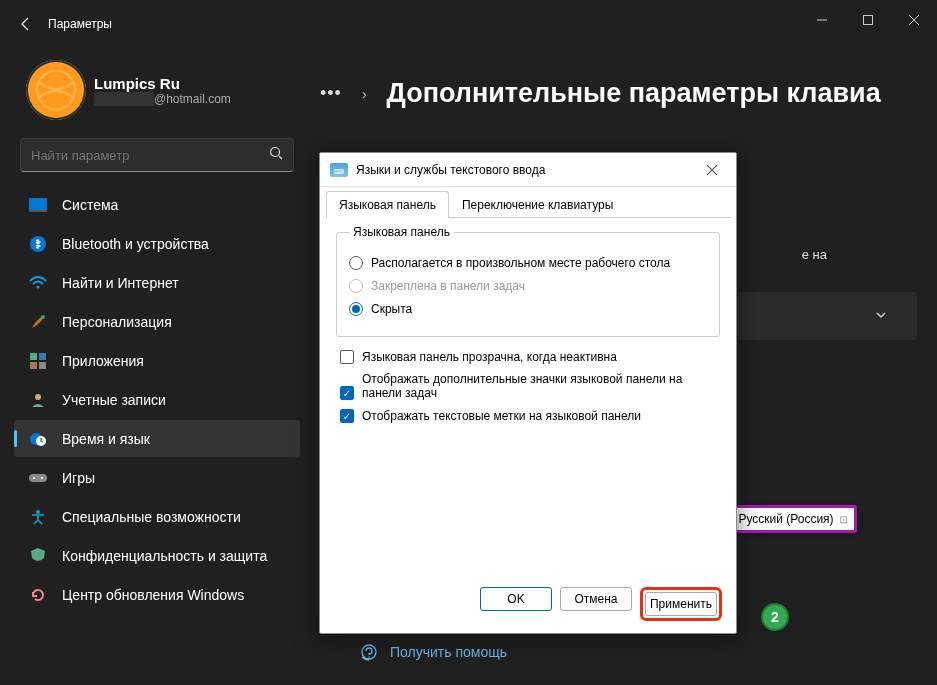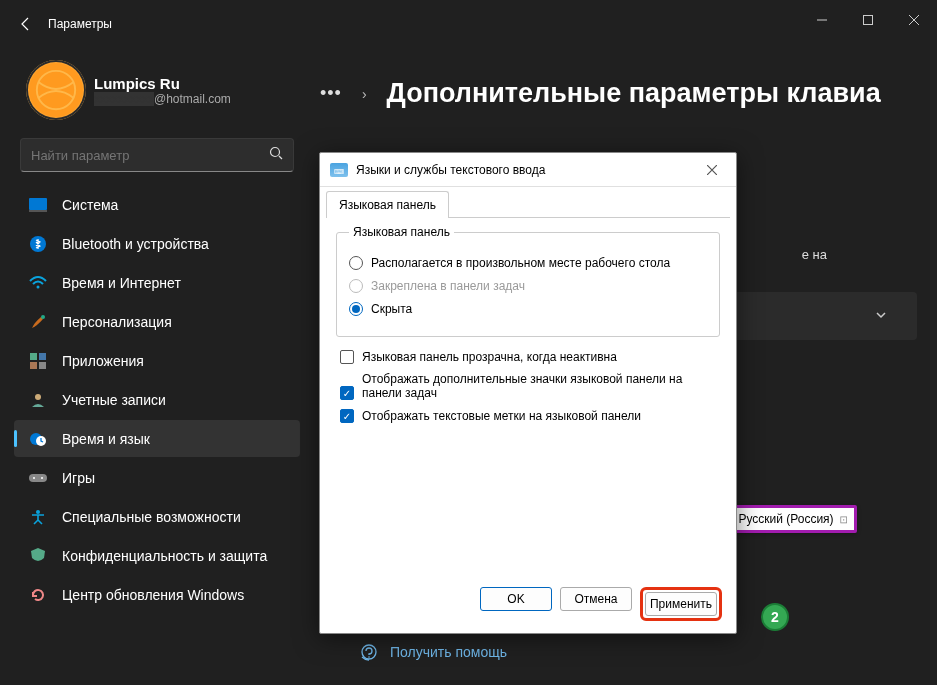--- a/index.html
+++ b/index.html
@@ -148,21 +148,21 @@
             <span>Bluetooth и устройства</span>
           </li>
         <li>
             <span class="nicon">
               <svg width="18" height="14" viewBox="0 0 18 14">
                 <path d="M1 5 Q9 -3 17 5" stroke="#0aa3dd" fill="none" stroke-width="2"></path>
                 <path d="M4 8 Q9 3 14 8" stroke="#0aa3dd" fill="none" stroke-width="2"></path>
                 <circle cx="9" cy="11" r="1.5" fill="#0aa3dd"></circle>
               </svg>
             </span>
-            <span>Время и Интернет</span>
+            <span>Найти и Интернет</span>
           </li>
         <li>
             <span class="nicon">
               <svg width="18" height="18" viewBox="0 0 18 18">
                 <path d="M3 15 Q5 10 12 4 L14 6 Q8 13 3 15 Z" fill="#c96b1e"></path>
                 <circle cx="14" cy="4" r="2" fill="#2a8"></circle>
               </svg>
             </span>
             <span>Персонализация</span>
           </li>
@@ -280,20 +280,21 @@
         </span>
       <span class="dtxt">Языки и службы текстового ввода</span>
       <span class="dclose">
         <svg width="10" height="10">
             <path d="M0 0 L10 10 M10 0 L0 10" stroke="#555" stroke-width="1.2"></path>
           </svg>
       </span>
     </div>
     <div class="tabs">
       <div class="tab active">Языковая панель</div>
+      <div class="tab">Переключение клавиатуры</div>
     </div>
     <div class="tabline"></div>
 
     <div class="fieldset">
       <span class="legend">Языковая панель</span>
       <div class="radios">
         <div class="radio">
             <span class="rdot"></span>
             <span>Располагается в произвольном месте рабочего стола</span>
           </div>

